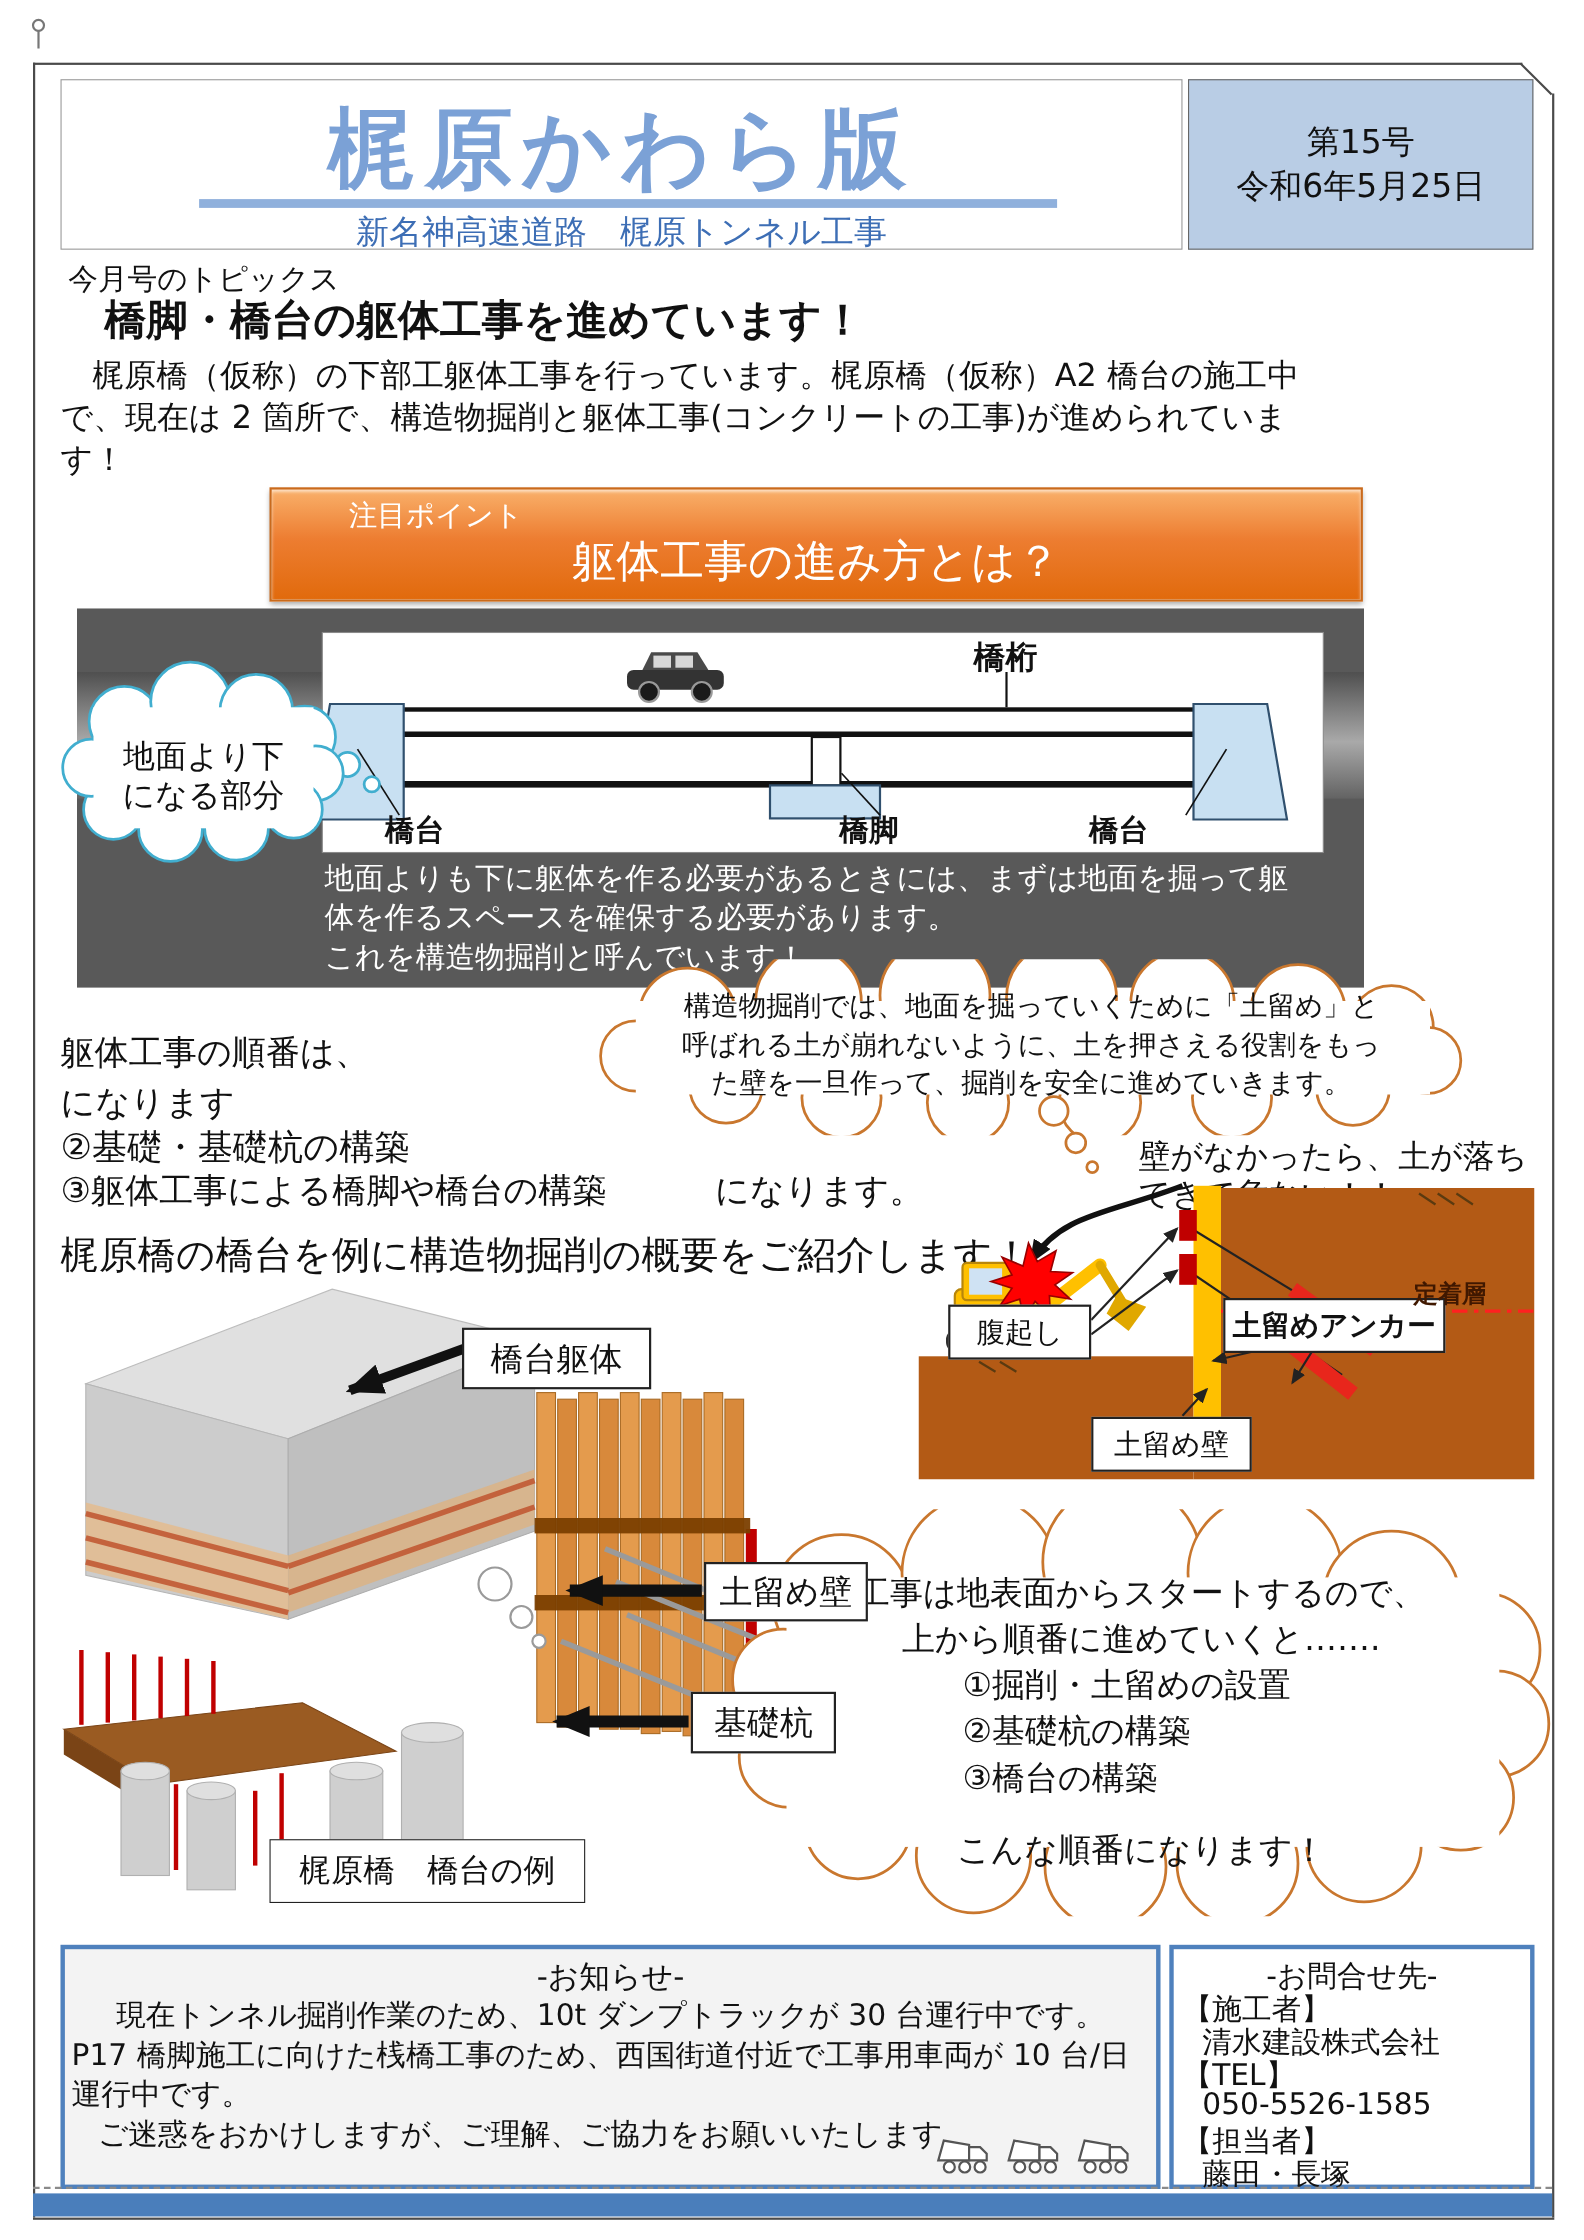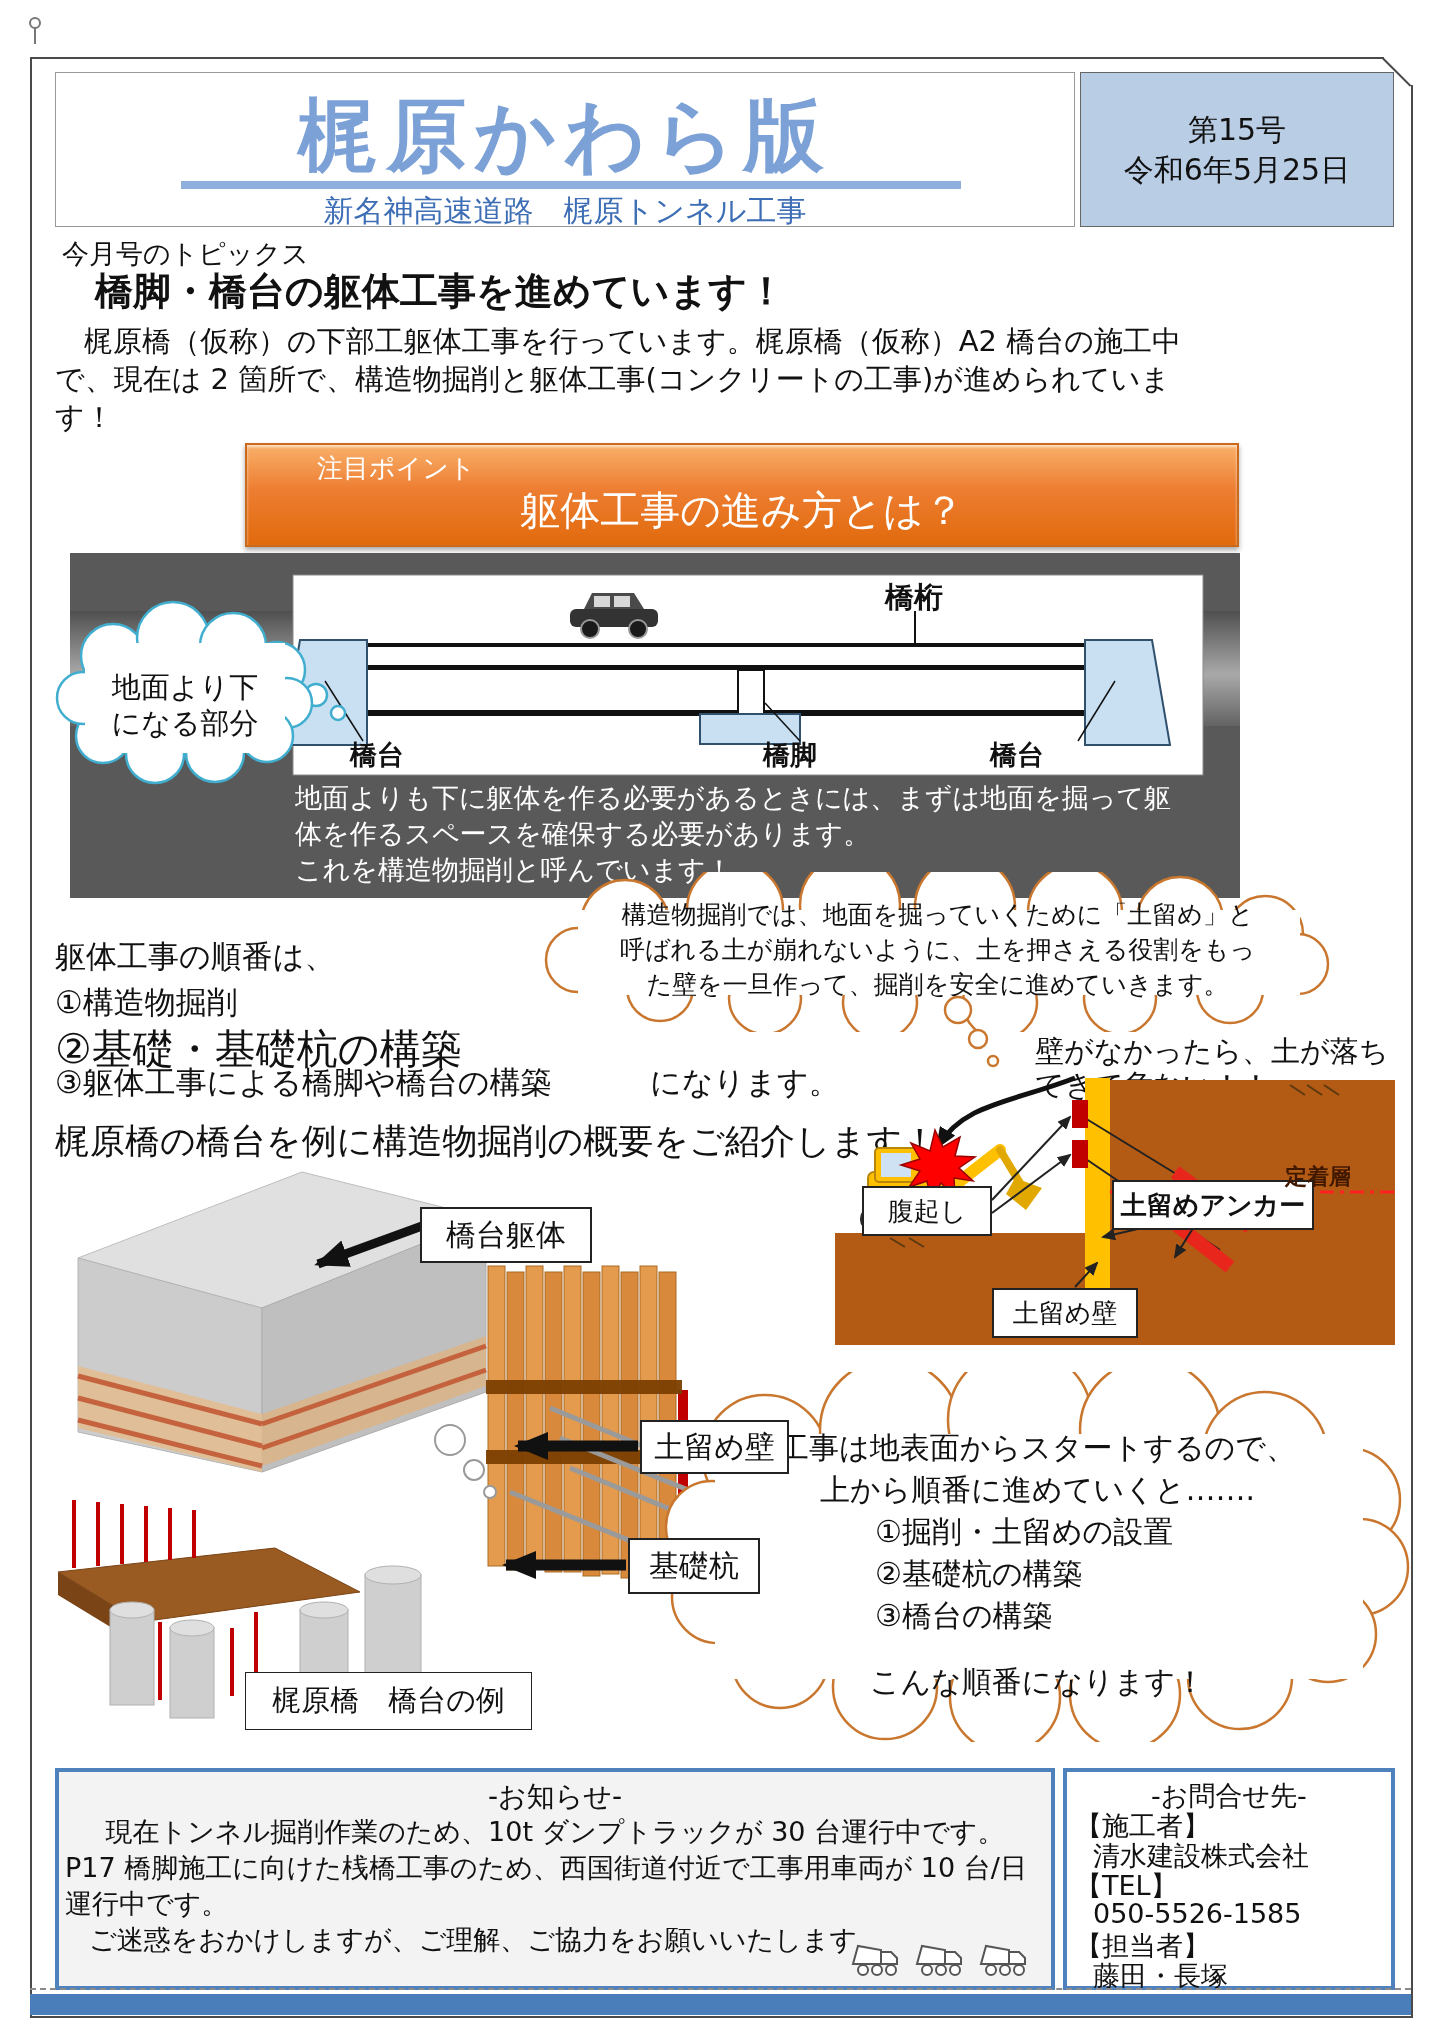--- a/index.html
+++ b/index.html
@@ -124,22 +124,22 @@
         <circle cx="130" cy="116" r="33"></circle>
         <circle cx="48" cy="88" r="32"></circle>
     </g>
     <rect x="48" y="38" width="722" height="85" fill="#fff"></rect>
   </svg>
   <div class="cloudtxt" style="left:530px;top:898px;width:815px;text-align:center;font-size:25px;">構造物掘削では、地面を掘っていくために「土留め」と</div>
   <div class="cloudtxt" style="left:530px;top:933px;width:815px;text-align:center;font-size:25px;">呼ばれる土が崩れないように、土を押さえる役割をもっ</div>
   <div class="cloudtxt" style="left:530px;top:968px;width:815px;text-align:center;font-size:25px;">た壁を一旦作って、掘削を安全に進めていきます。</div>
 
   <div class="txt" style="left:55px;top:936px;font-size:31px;">躯体工事の順番は、</div>
-  <div class="txt" style="left:55px;top:982px;font-size:31px;">①構造物掘削</div>
-  <div class="txt" style="left:55px;top:1022px;font-size:41px;">②基礎・基礎杭の構築</div>
+  <div class="txt" style="left:55px;top:982px;font-size:31px;">になります</div>
+  <div class="txt" style="left:55px;top:1022px;font-size:32px;">②基礎・基礎杭の構築</div>
   <div class="txt" style="left:55px;top:1062px;font-size:31px;">③躯体工事による橋脚や橋台の構築</div>
   <div class="txt" style="left:650px;top:1062px;font-size:31px;">になります。</div>
   <div class="txt" style="left:55px;top:1118px;font-size:35px;">梶原橋の橋台を例に構造物掘削の概要をご紹介します！</div>
 
   <svg class="abs" style="left:935px;top:995px;" width="90" height="80" viewBox="0 0 90 80">
     <circle cx="23" cy="15" r="13" fill="#fff" stroke="#C9772E" stroke-width="2.5"></circle>
     <circle cx="43" cy="44" r="9" fill="#fff" stroke="#C9772E" stroke-width="2.5"></circle>
     <circle cx="58" cy="66" r="5" fill="#fff" stroke="#C9772E" stroke-width="2.5"></circle>
   </svg>
   <div class="txt" style="left:1035px;top:1032px;font-size:29px;">壁がなかったら、土が落ち</div>

